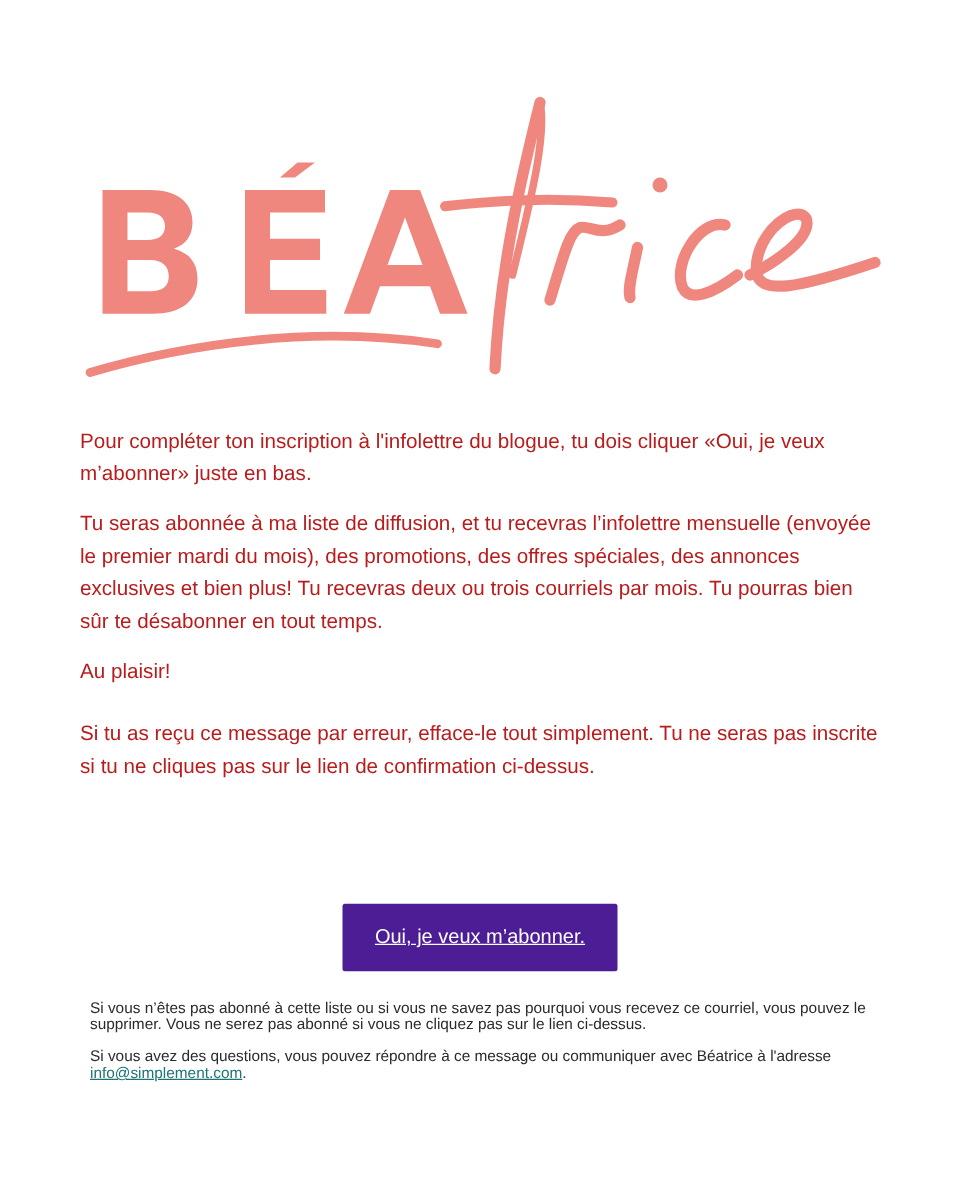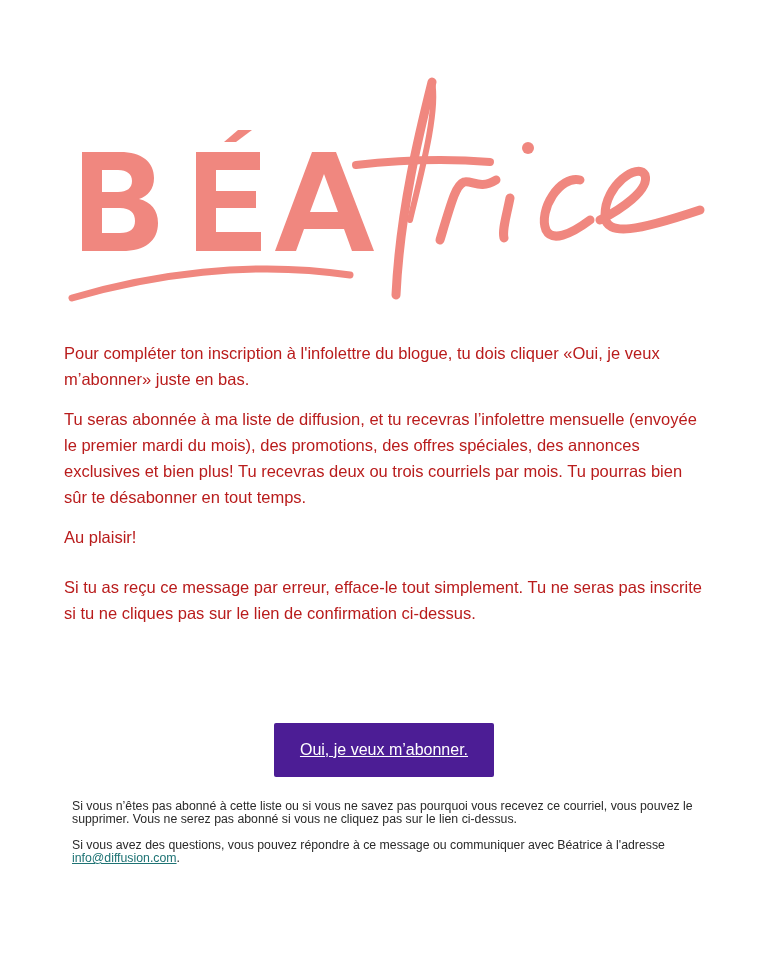--- a/index.html
+++ b/index.html
@@ -123,14 +123,14 @@
   <p class="spaced">Au plaisir!</p>
   <p class="spaced">Si tu as reçu ce message par erreur, efface-le tout simplement. Tu ne seras pas inscrite si tu ne cliques pas sur le lien de confirmation ci-dessus.</p>
 </div>
 
 <div class="cta-wrap">
   <a class="cta">Oui, je veux m’abonner.</a>
 </div>
 
 <div class="footer">
   <p>Si vous n’êtes pas abonné à cette liste ou si vous ne savez pas pourquoi vous recevez ce courriel, vous pouvez le supprimer. Vous ne serez pas abonné si vous ne cliquez pas sur le lien ci-dessus.</p>
-  <p><span>Si vous avez des questions, vous pouvez répondre à ce message ou communiquer avec Béatrice à l'adresse </span><a>info@diffusion.com</a><span>.</span></p>
+  <p><span>Si vous avez des questions, vous pouvez répondre à ce message ou communiquer avec Béatrice à l'adresse </span><a>info@simplement.com</a><span>.</span></p>
 </div>
 
 </body></html>

